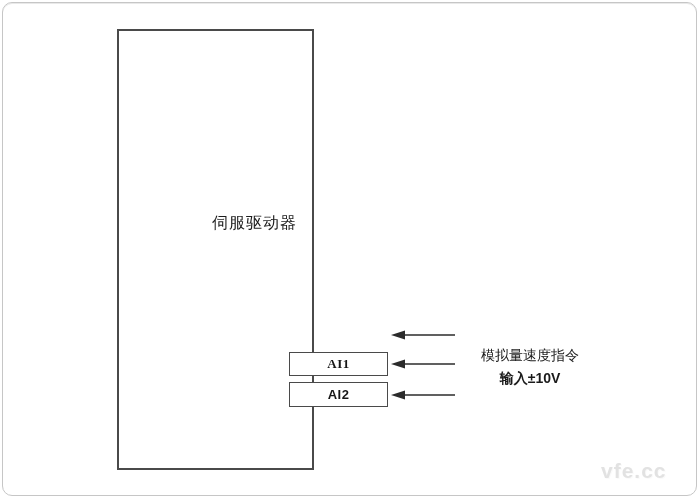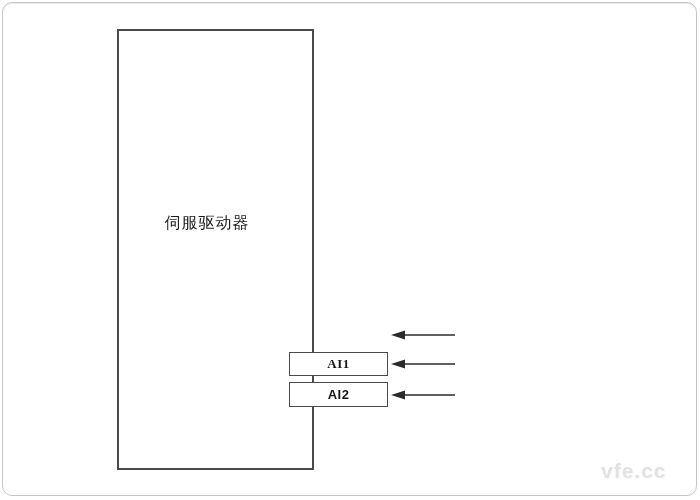--- a/index.html
+++ b/index.html
@@ -21,21 +21,21 @@
     box-shadow: inset 0 1px 0 #e9e9e9;
   }
   .servo-rect {
     position: absolute; left: 117px; top: 29px;
     width: 197px; height: 441px;
     border: 2px solid #4a4a4a;
     background: transparent;
   }
   .servo-label {
     position: absolute; left: 117px; top: 213px;
-    width: 180px; text-align: center;
+    width: 180px; text-align: right;
     font-size: 16px; color: #1c1c1c;
     letter-spacing: 1px;
   }
   .terminal {
     position: absolute; left: 289px; width: 99px;
     border: 1px solid #4a4a4a; background: #ffffff;
     display: flex; align-items: center; justify-content: center;
     font-size: 13px; font-weight: bold; color: #161616;
     letter-spacing: 0.5px; z-index: 3;
   }
@@ -85,16 +85,20 @@
   </svg>
   <svg class="arrow a2" viewBox="0 0 64 12">
     <polygon points="0,6 14,1.5 14,10.5" fill="#2b2b2b"></polygon>
     <line x1="13" y1="6" x2="64" y2="6" stroke="#2b2b2b" stroke-width="1.4"></line>
   </svg>
   <svg class="arrow a3" viewBox="0 0 64 12">
     <polygon points="0,6 14,1.5 14,10.5" fill="#2b2b2b"></polygon>
     <line x1="13" y1="6" x2="64" y2="6" stroke="#2b2b2b" stroke-width="1.4"></line>
   </svg>
 
+  <div class="annotation">
+    <span class="line1">模拟量速度指令</span>
+    <span class="line2">输入±10V</span>
+  </div>
 
   <div class="watermark">vfe.cc</div>
 
 </div>
 
 </body></html>

